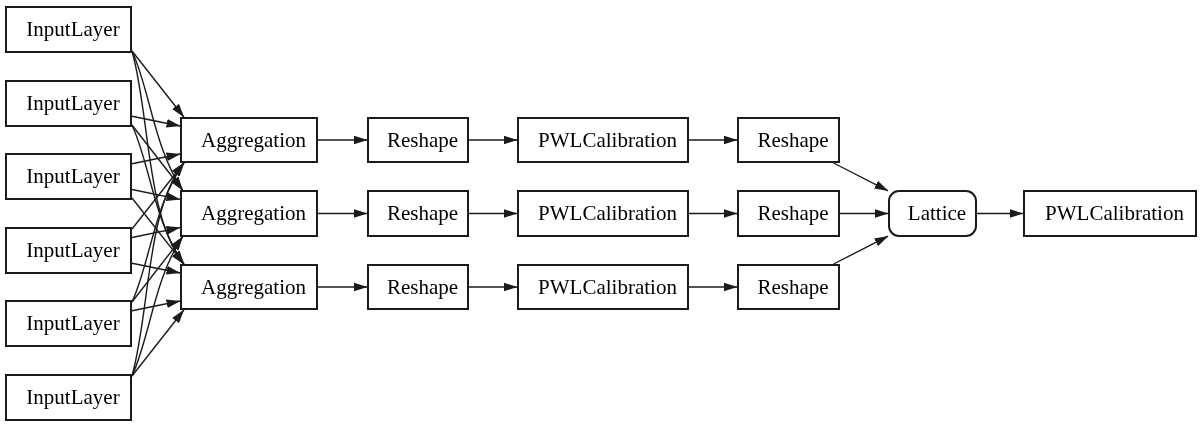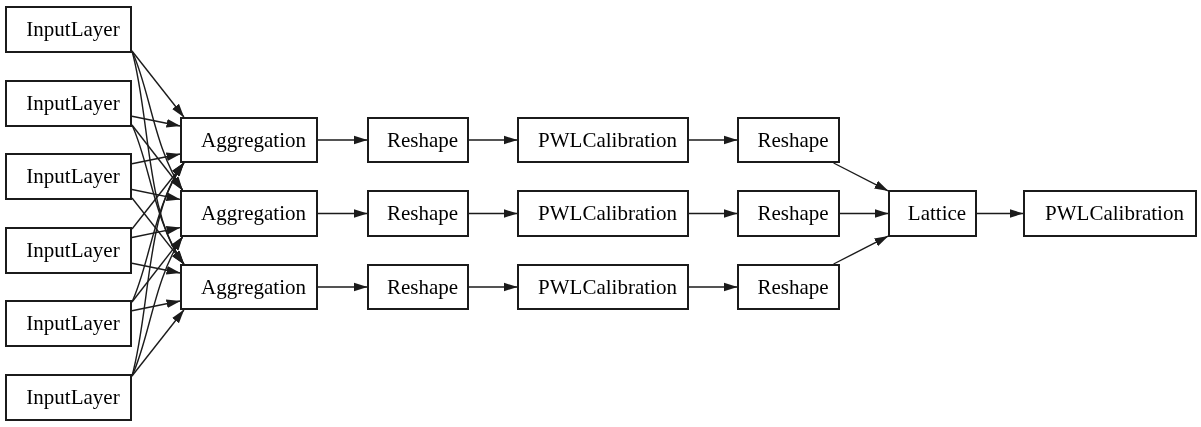--- a/index.html
+++ b/index.html
@@ -125,20 +125,20 @@
       </div>
       <div class="node" style="left: 737px; top: 117px; width: 103px; height: 46px; border-color: rgb(27, 27, 27); background: rgb(255, 255, 255); color: rgb(0, 0, 0);">
         <span>Reshape</span>
       </div>
       <div class="node" style="left: 737px; top: 190px; width: 103px; height: 47px; border-color: rgb(27, 27, 27); background: rgb(255, 255, 255); color: rgb(0, 0, 0);">
         <span>Reshape</span>
       </div>
       <div class="node" style="left: 737px; top: 264px; width: 103px; height: 46px; border-color: rgb(27, 27, 27); background: rgb(255, 255, 255); color: rgb(0, 0, 0);">
         <span>Reshape</span>
       </div>
-      <div class="node" style="left: 888px; top: 190px; width: 89px; height: 47px; border-color: rgb(27, 27, 27); background: rgb(255, 255, 255); color: rgb(0, 0, 0);">
+      <div class="node" style="left: 888px; top: 190px; width: 89px; height: 47px; border-color: rgb(27, 27, 27); background: rgb(255, 255, 255); color: rgb(0, 0, 0); border-radius: 11px;">
         <span>Lattice</span>
       </div>
       <div class="node" style="left: 1023px; top: 190px; width: 174px; height: 47px; border-color: rgb(27, 27, 27); background: rgb(255, 255, 255); color: rgb(0, 0, 0);">
         <span>PWLCalibration</span>
       </div>
     </div>
 </div>
 
 </body></html>

